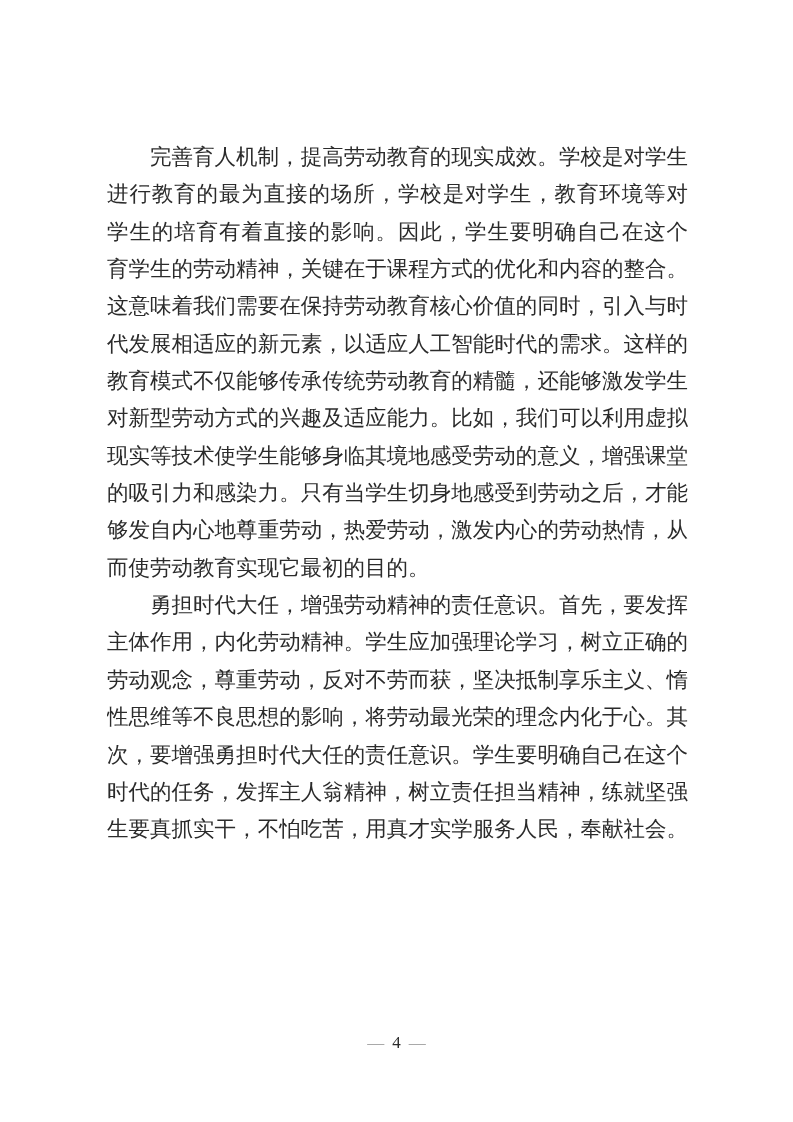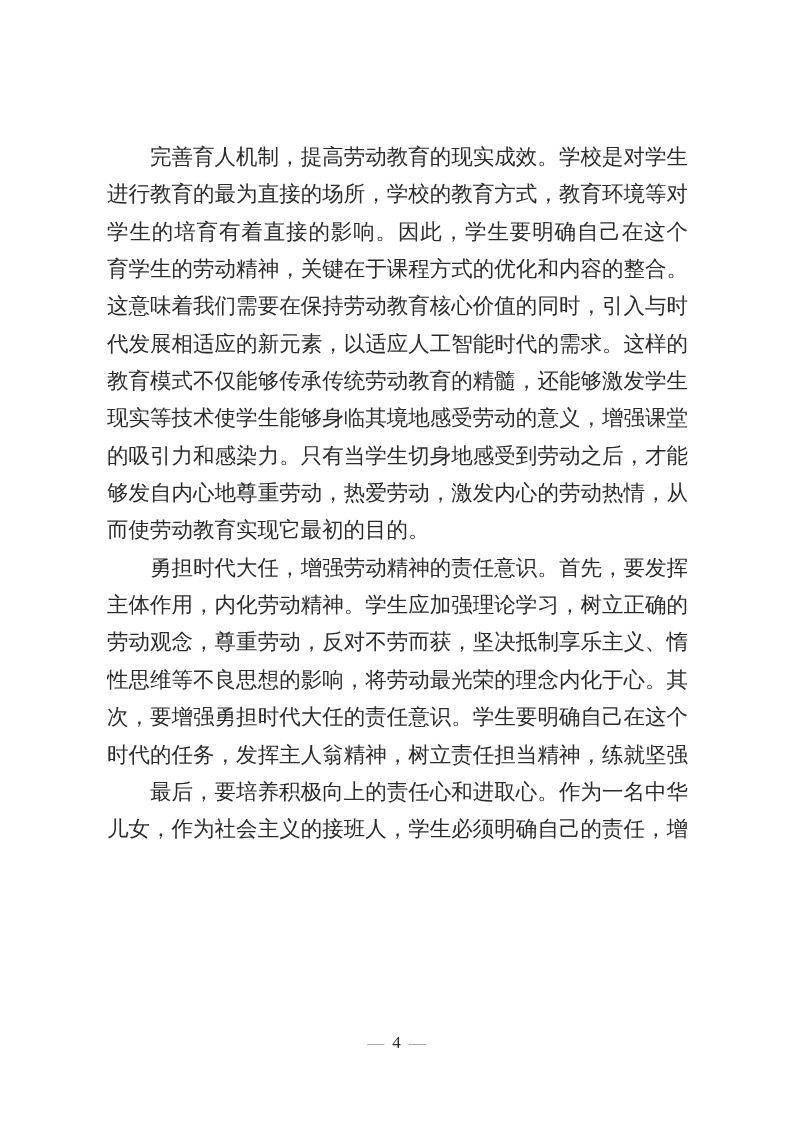--- a/index.html
+++ b/index.html
@@ -66,42 +66,40 @@
 </style>
 </head>
 <body>
 
 <div class="page" style="background: rgb(255, 255, 255);">
 
   <div class="textblock" style="color: rgb(43, 43, 43);">
 
   <div class="paragraph">
         <div class="line first full">完善育人机制，提高劳动教育的现实成效。学校是对学生</div>
-        <div class="line full">进行教育的最为直接的场所，学校的教育方式，教育环境等对</div>
+        <div class="line full">进行教育的最为直接的场所，学校是对学生，教育环境等对</div>
         <div class="line full">学生的培育有着直接的影响。因此，学生要明确自己在这个</div>
         <div class="line full">育学生的劳动精神，关键在于课程方式的优化和内容的整合。</div>
         <div class="line full">这意味着我们需要在保持劳动教育核心价值的同时，引入与时</div>
         <div class="line full">代发展相适应的新元素，以适应人工智能时代的需求。这样的</div>
         <div class="line full">教育模式不仅能够传承传统劳动教育的精髓，还能够激发学生</div>
+        <div class="line full">对新型劳动方式的兴趣及适应能力。比如，我们可以利用虚拟</div>
         <div class="line full">现实等技术使学生能够身临其境地感受劳动的意义，增强课堂</div>
         <div class="line full">的吸引力和感染力。只有当学生切身地感受到劳动之后，才能</div>
         <div class="line full">够发自内心地尊重劳动，热爱劳动，激发内心的劳动热情，从</div>
         <div class="line">而使劳动教育实现它最初的目的。</div>
       </div>
       <div class="paragraph">
         <div class="line first full">勇担时代大任，增强劳动精神的责任意识。首先，要发挥</div>
         <div class="line full">主体作用，内化劳动精神。学生应加强理论学习，树立正确的</div>
         <div class="line full">劳动观念，尊重劳动，反对不劳而获，坚决抵制享乐主义、惰</div>
         <div class="line full">性思维等不良思想的影响，将劳动最光荣的理念内化于心。其</div>
         <div class="line full">次，要增强勇担时代大任的责任意识。学生要明确自己在这个</div>
         <div class="line full">时代的任务，发挥主人翁精神，树立责任担当精神，练就坚强</div>
-      </div>
-      <div class="paragraph">
-        <div class="line first full">最后，要培养积极向上的责任心和进取心。作为一名中华</div>
-        <div class="line full">儿女，作为社会主义的接班人，学生必须明确自己的责任，增</div>
+        <div class="line full">生要真抓实干，不怕吃苦，用真才实学服务人民，奉献社会。</div>
       </div>
     </div>
 
   <div class="footer">
     <span class="dash" style="color: rgb(155, 155, 155);">—</span><span class="num" style="color: rgb(43, 43, 43);">4</span><span class="dash" style="color: rgb(155, 155, 155);">—</span>
   </div>
 
 </div>
 
 </body></html>

